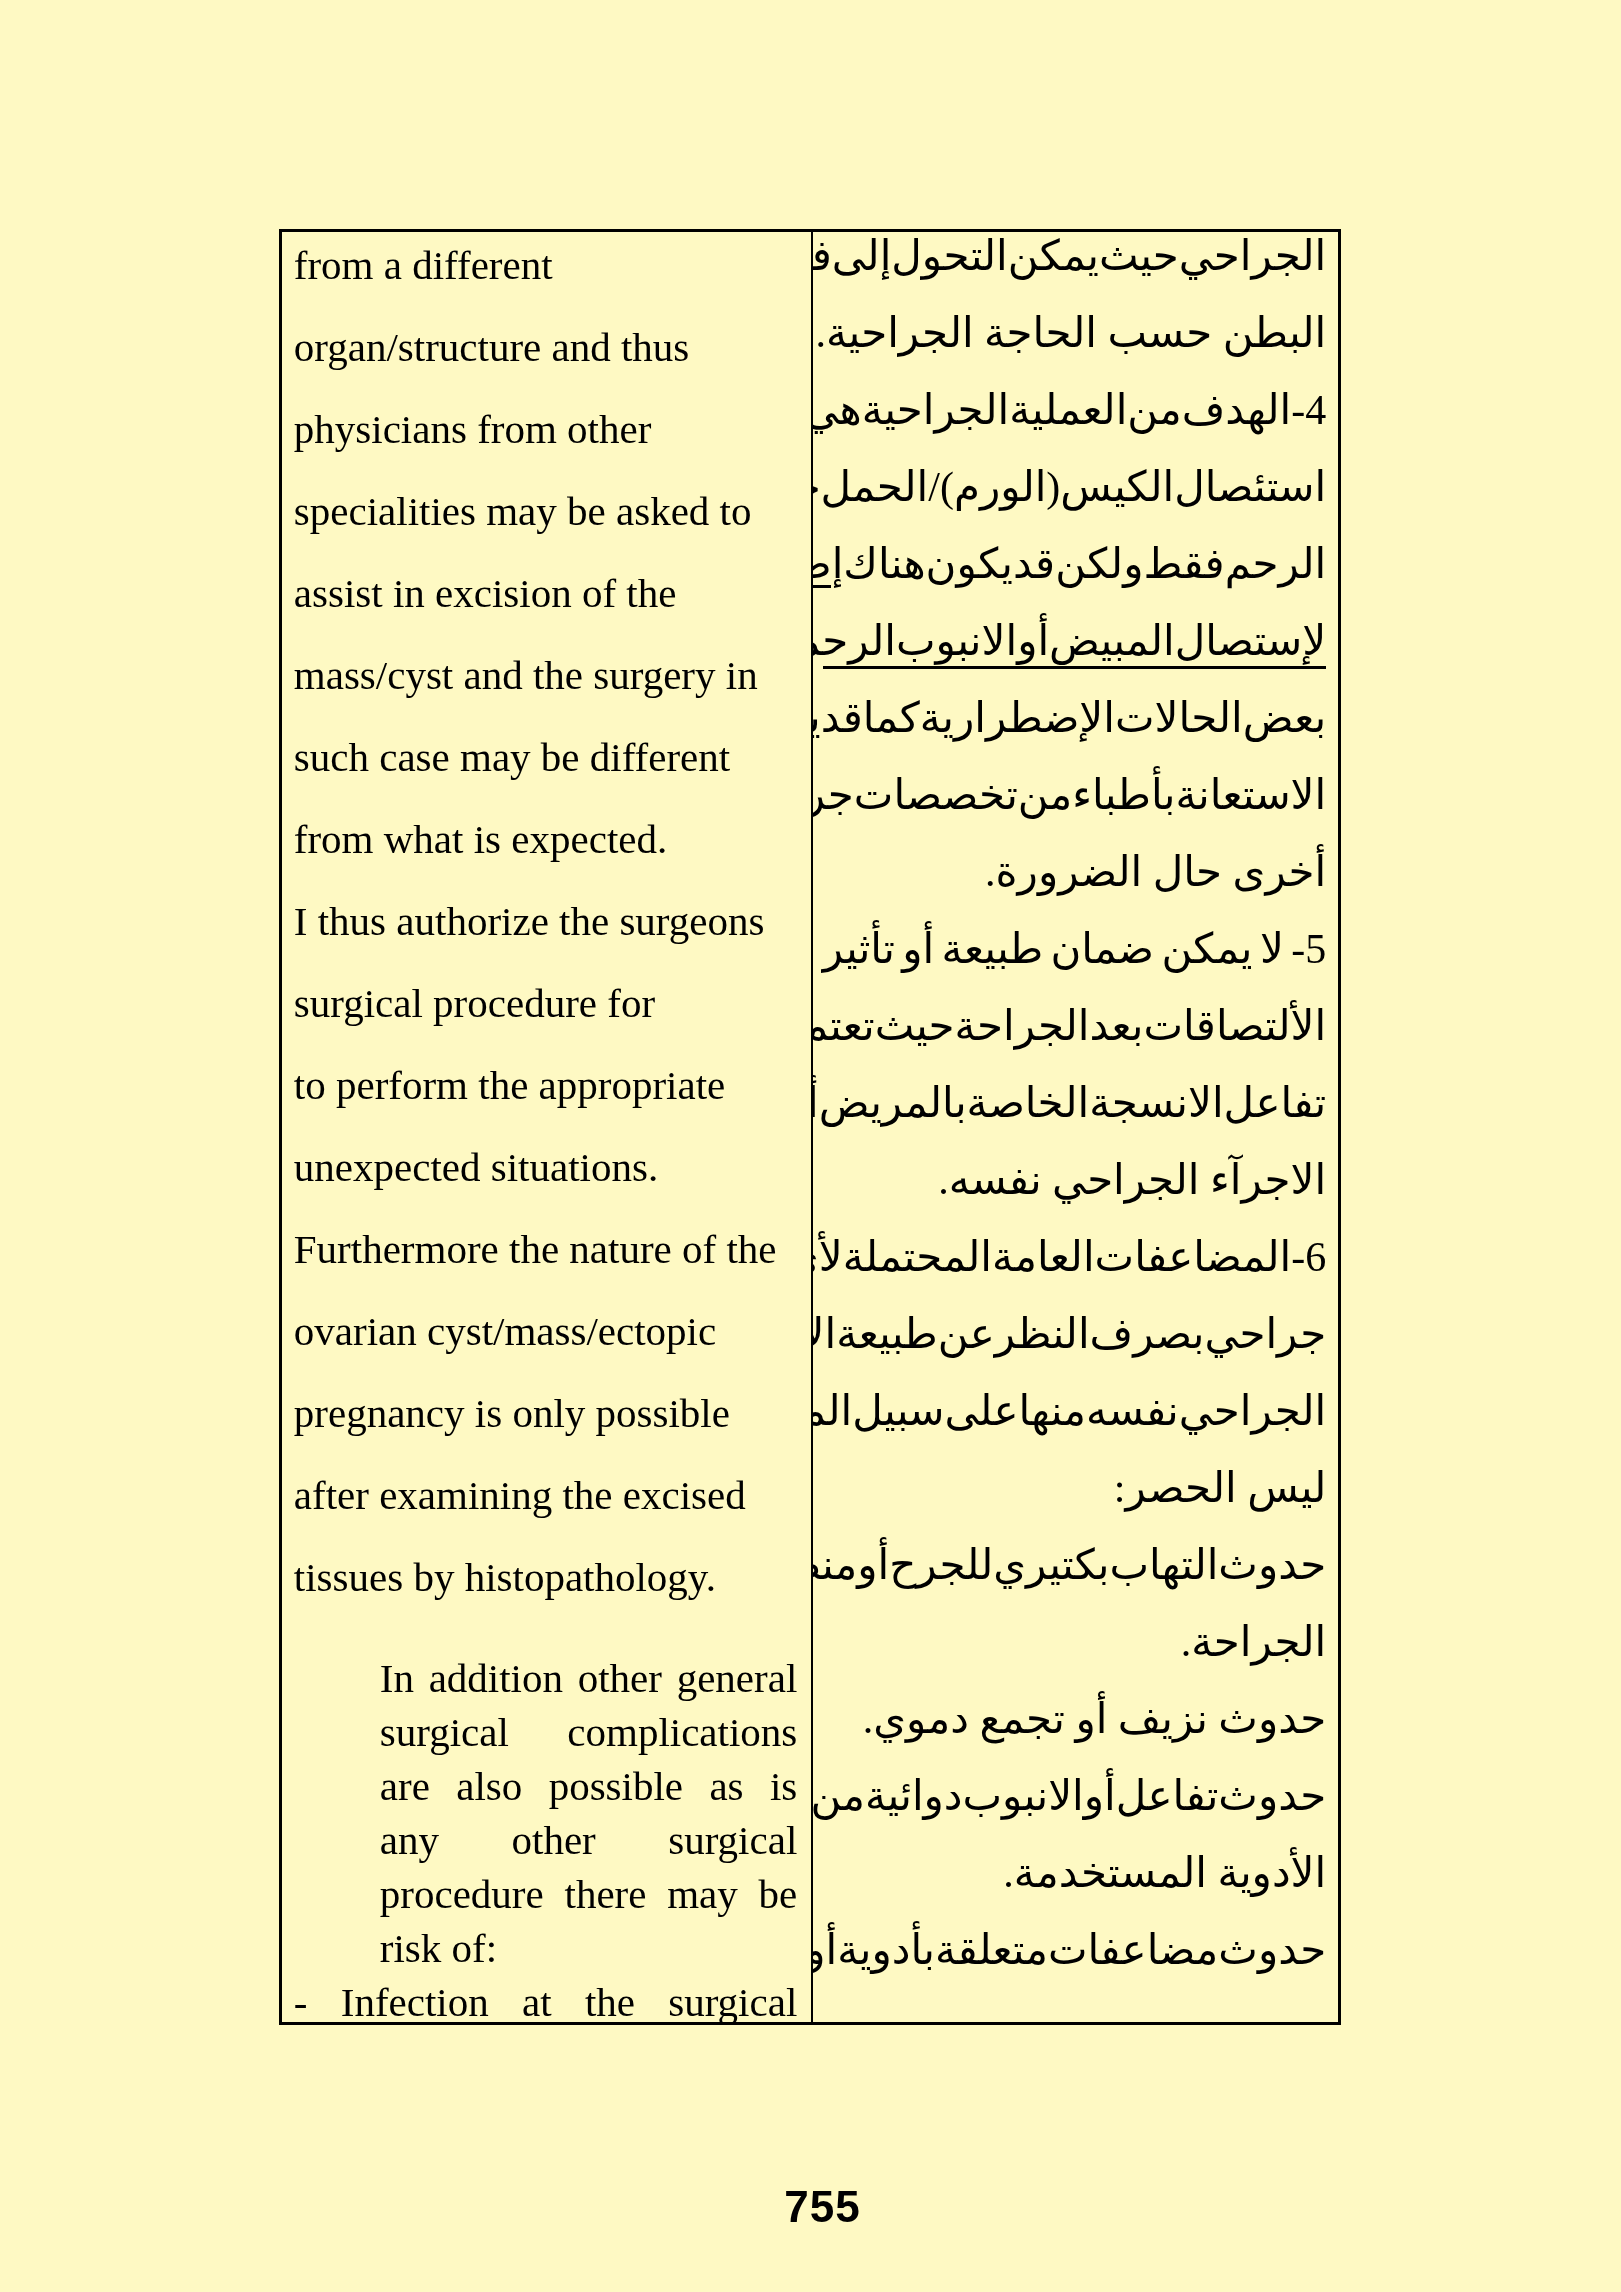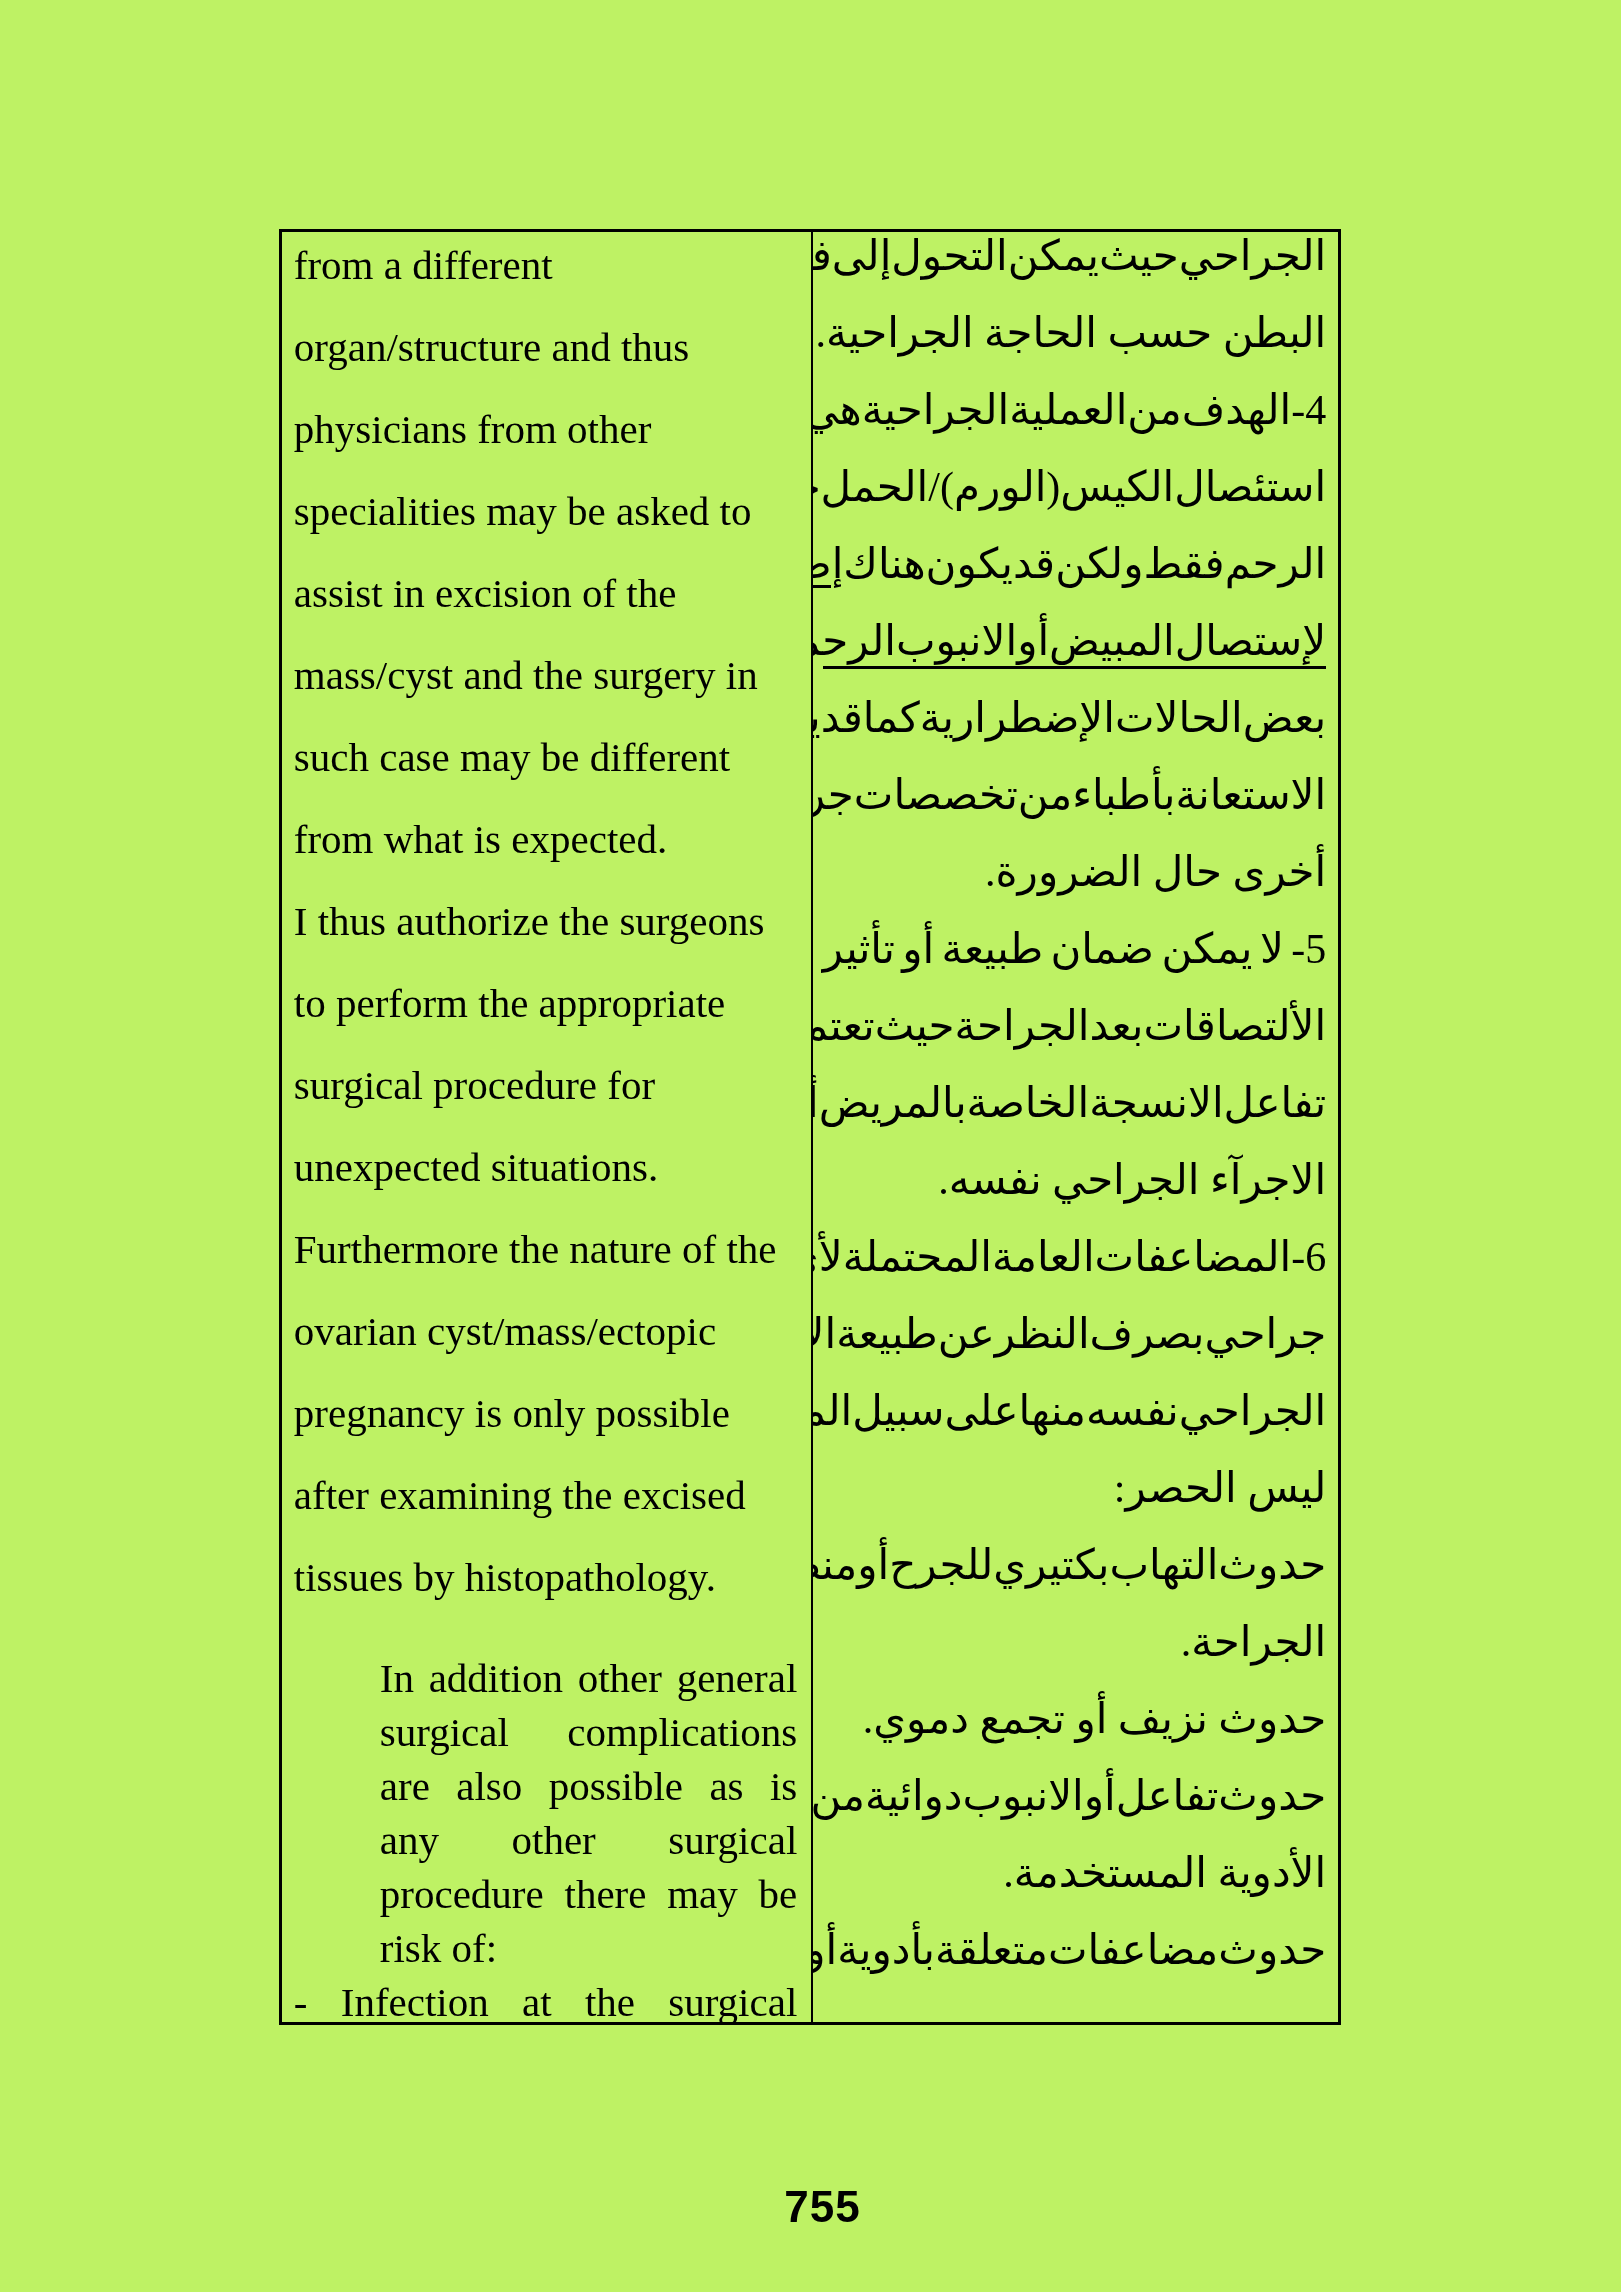--- a/index.html
+++ b/index.html
@@ -1,19 +1,19 @@
 <!DOCTYPE html>
 <html><head>
 <meta charset="utf-8">
 <style>
   html,body{margin:0;padding:0;background:#e8e8e8;}
   .page{
     position:relative;
     width:1621px;height:2293px;
-    background:#bef264;
+    background:#fef9c3;
     margin:0 auto;
     overflow:hidden;
     color:#000;
   }
   .consent-table{
     position:absolute;
     left:279px;top:229px;
     width:1062px;height:1796px;
     border:3.9px solid #000;
     box-sizing:border-box;
@@ -78,22 +78,22 @@
       <div class="para1">
           <div class="line-en1">from a different</div>
           <div class="line-en1">organ/structure and thus</div>
           <div class="line-en1">physicians from other</div>
           <div class="line-en1">specialities may be asked to</div>
           <div class="line-en1">assist in excision of the</div>
           <div class="line-en1">mass/cyst and the surgery in</div>
           <div class="line-en1">such case may be different</div>
           <div class="line-en1">from what is expected.</div>
           <div class="line-en1">I thus authorize the surgeons</div>
+          <div class="line-en1">surgical procedure for</div>
           <div class="line-en1">to perform the appropriate</div>
-          <div class="line-en1">surgical procedure for</div>
           <div class="line-en1">unexpected situations.</div>
           <div class="line-en1">Furthermore the nature of the</div>
           <div class="line-en1">ovarian cyst/mass/ectopic</div>
           <div class="line-en1">pregnancy is only possible</div>
           <div class="line-en1">after examining the excised</div>
           <div class="line-en1">tissues by histopathology.</div>
         </div>
       <div class="para2">
           <div class="line-en2 j">
             <span>In</span>

